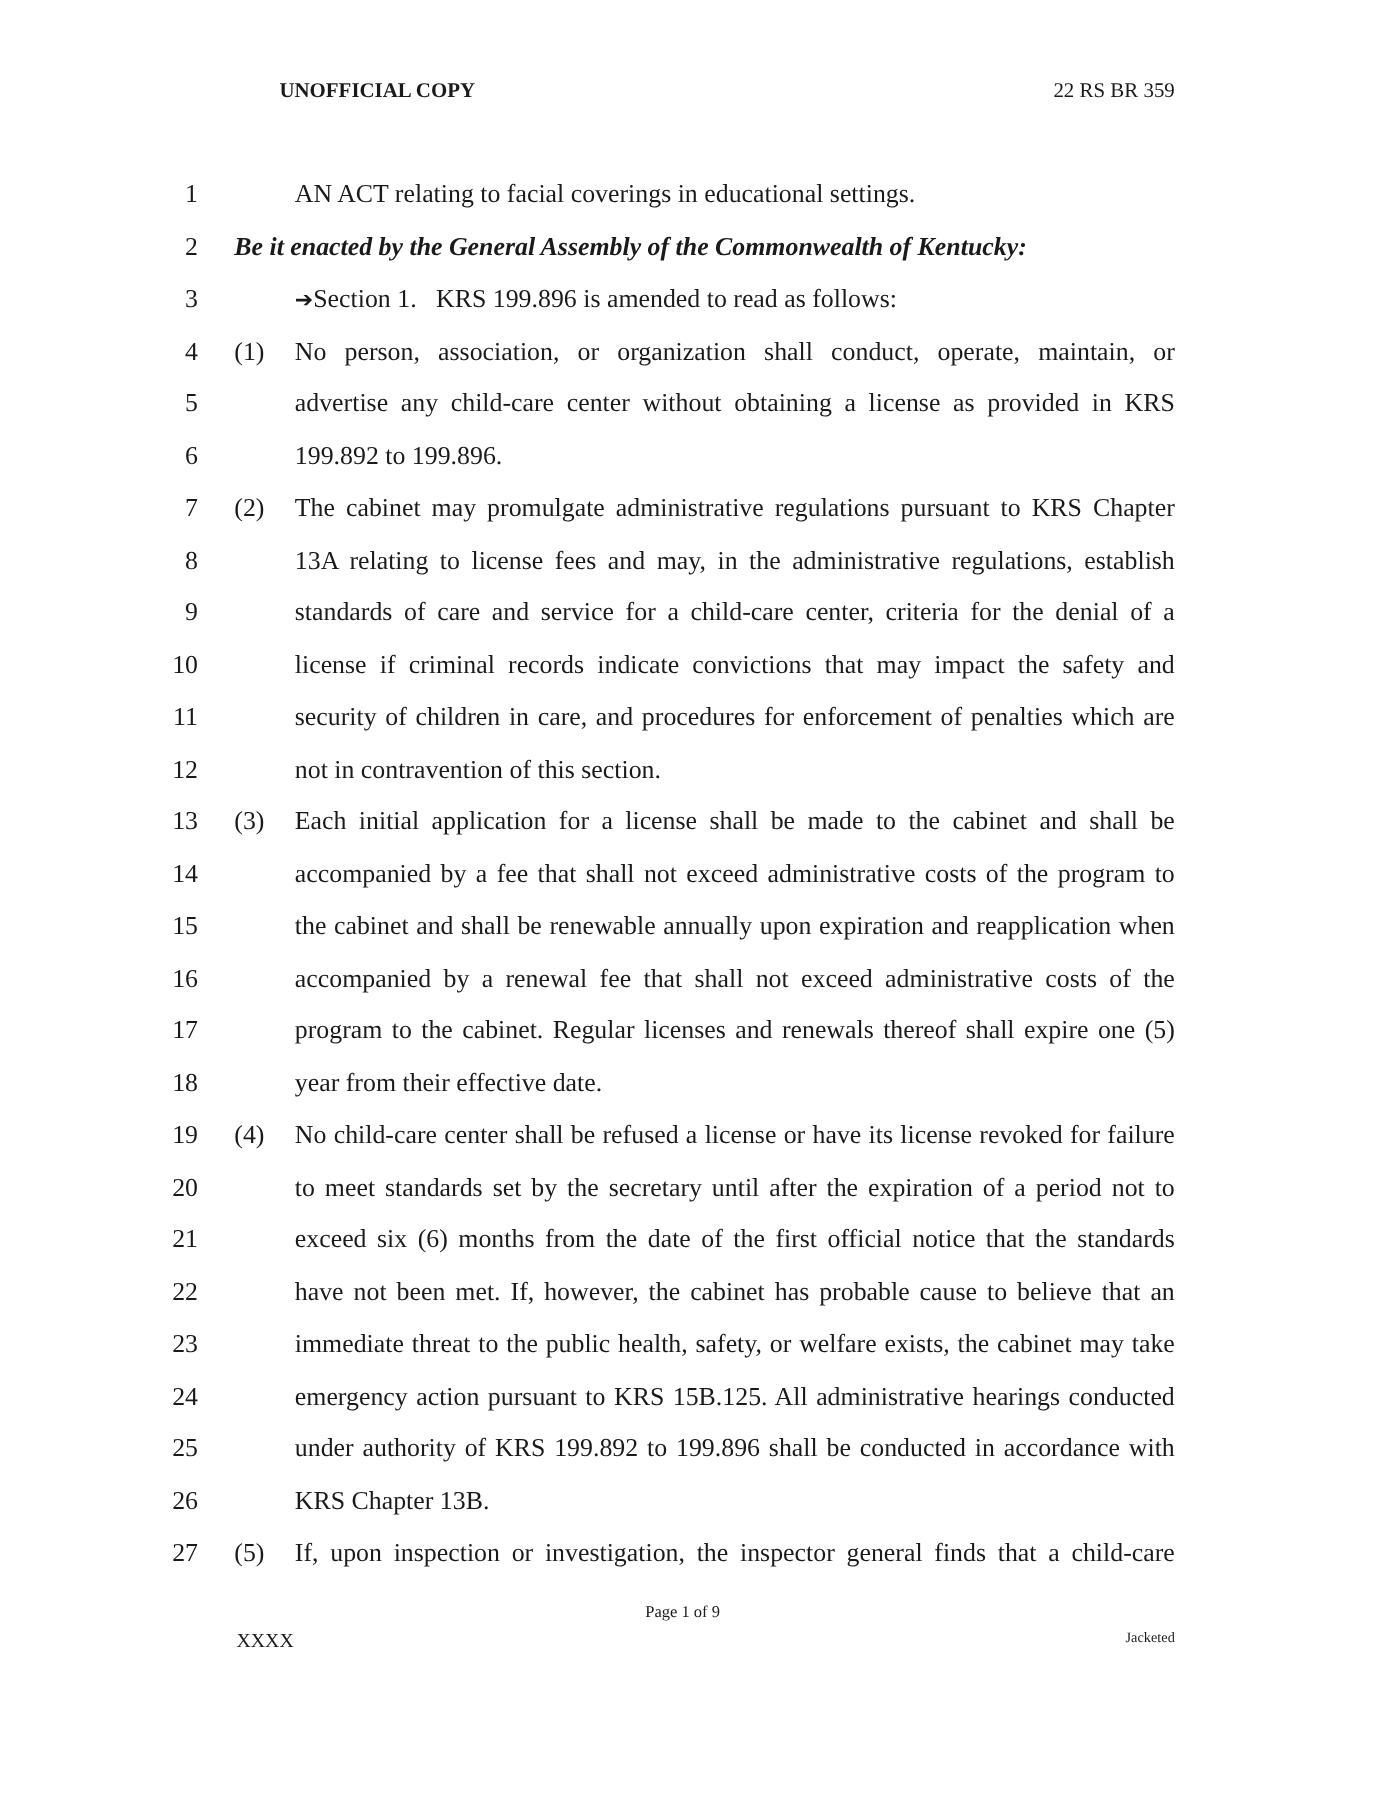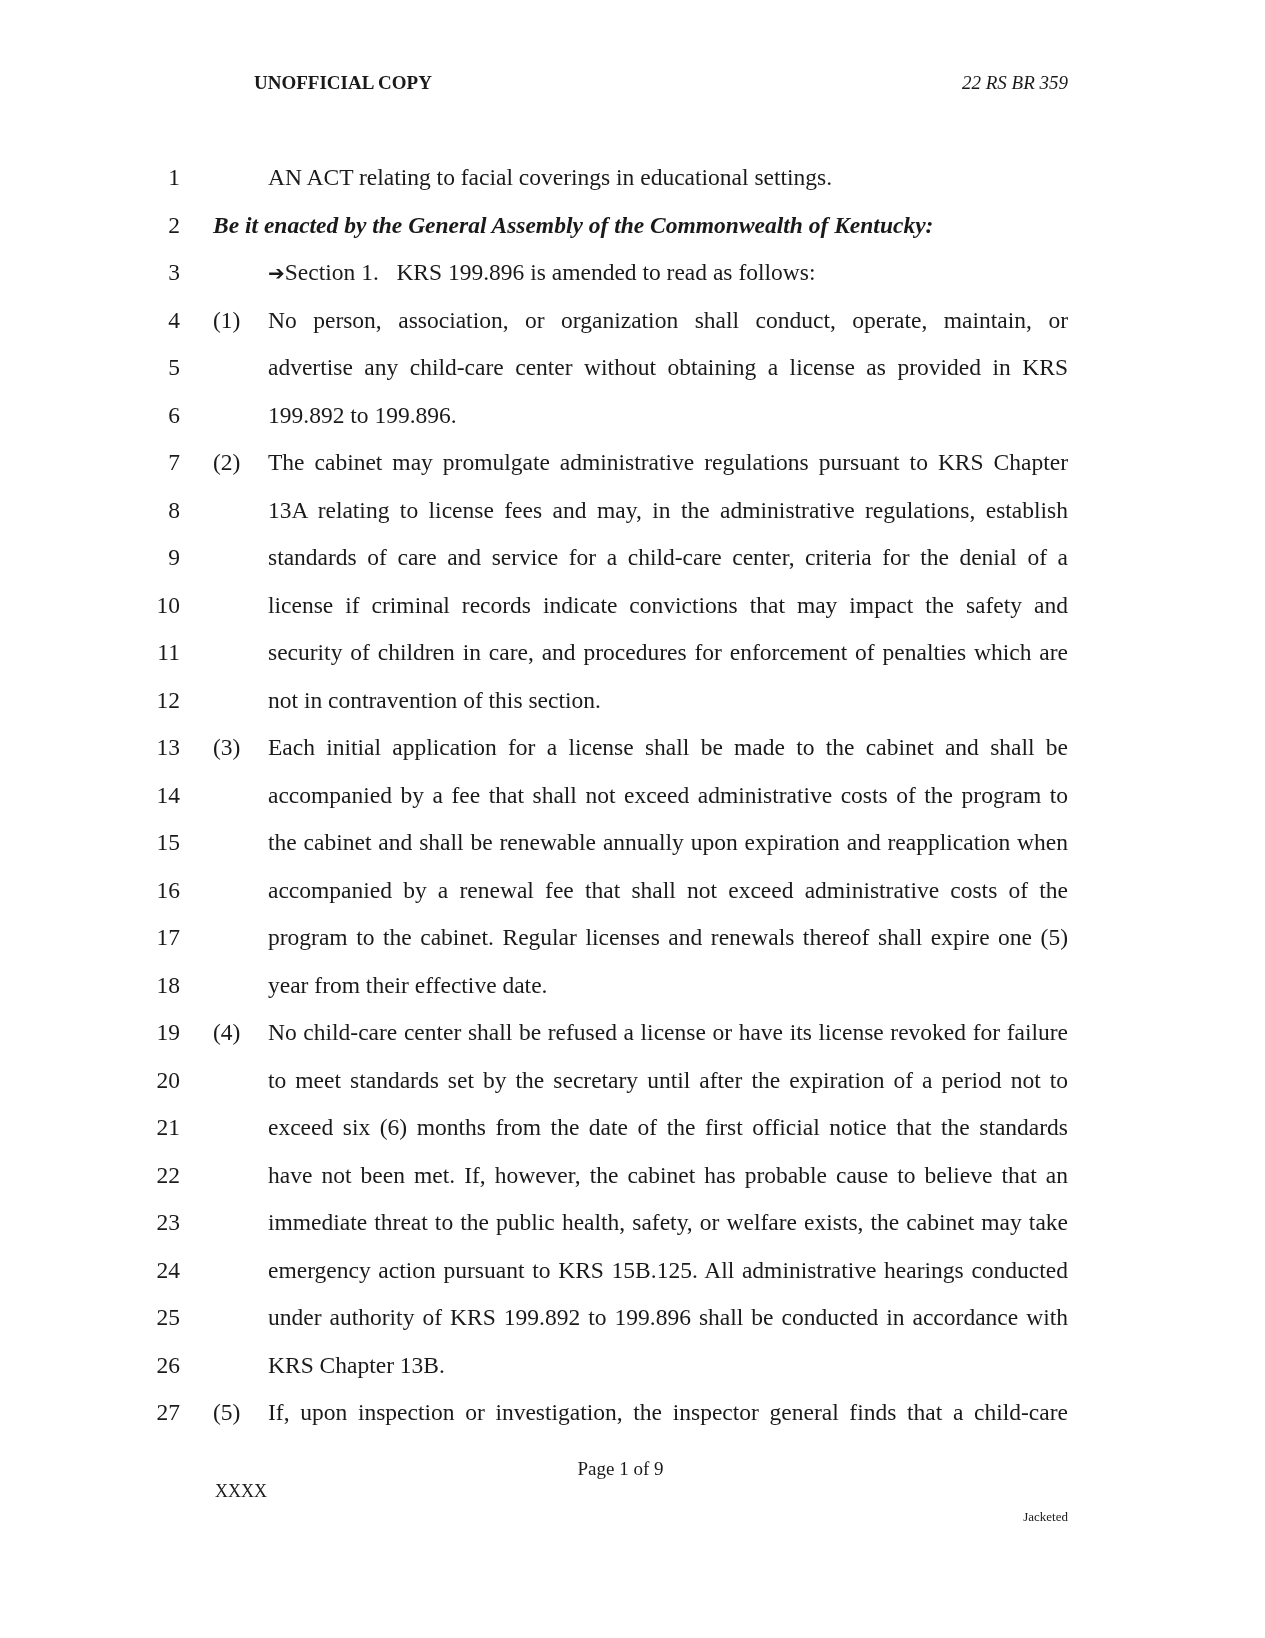--- a/index.html
+++ b/index.html
@@ -8,47 +8,46 @@
     font-family: "Liberation Serif", "DejaVu Serif", serif;
     color: #1a1a1a;
   }
   .header-left {
     position: absolute; left: 214px; top: 72px;
     font-size: 19px; font-weight: bold; letter-spacing: 0; margin-left: 40px;
   }
   .header-right {
     position: absolute; right: 197px; top: 72px;
     font-size: 19px;
-    font-style: italic;
   }
   .lines { position: absolute; left: 0; top: 160px; width: 1265px; }
   .line {
     position: relative; height: 47.5px; line-height: 34px;
     font-size: 23.5px;
   }
   .ln {
     position: absolute; left: 140px; width: 40px; text-align: right; top: 0;
   }
   .sub { position: absolute; left: 213px; top: 0; }
   .txt {
     position: absolute; left: 268px; width: 800px; top: 0;
     white-space: nowrap;
   }
   .txt.just { text-align: justify; text-align-last: justify; }
   .txt.bold-italic { left: 213px; width: 855px; font-weight: bold; font-style: italic; }
   .arrow { font-family: "DejaVu Sans", sans-serif; font-size: 20px; }
   .footer-page {
     position: absolute; left: 0; width: 1225px; top: 1458px;
-    text-align: center; font-size: 19px; padding-left: 16px; box-sizing: border-box;
+    text-align: center; font-size: 15px; padding-left: 16px; box-sizing: border-box;
   }
   .footer-left {
     position: absolute; left: 215px; top: 1481px; font-size: 18px;
   }
   .footer-right {
-    position: absolute; right: 197px; top: 1481px; font-size: 13px; margin-top: 28px;
+    position: absolute; right: 197px; top: 1481px; font-size: 13px;
   }
 </style>
 </head>
 <body>
 
 <div class="header-left">UNOFFICIAL COPY</div>
 <div class="header-right">22 RS BR 359</div>
 
 <div class="lines" id="lines">
     <div class="line">

